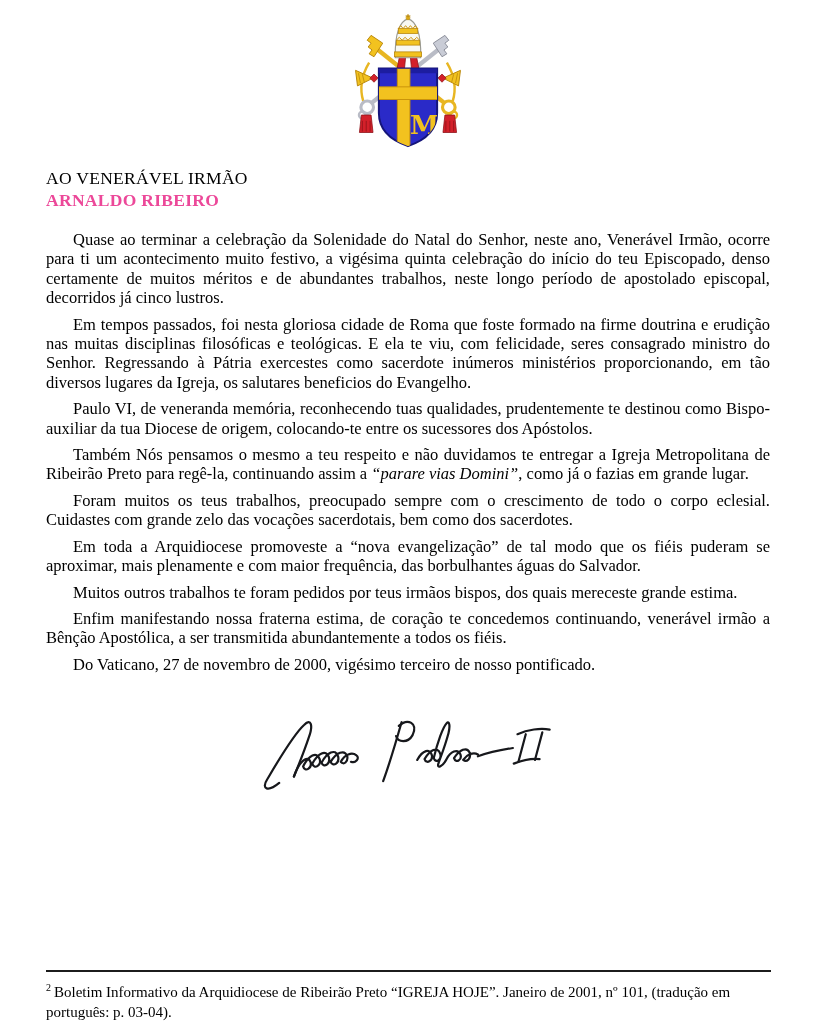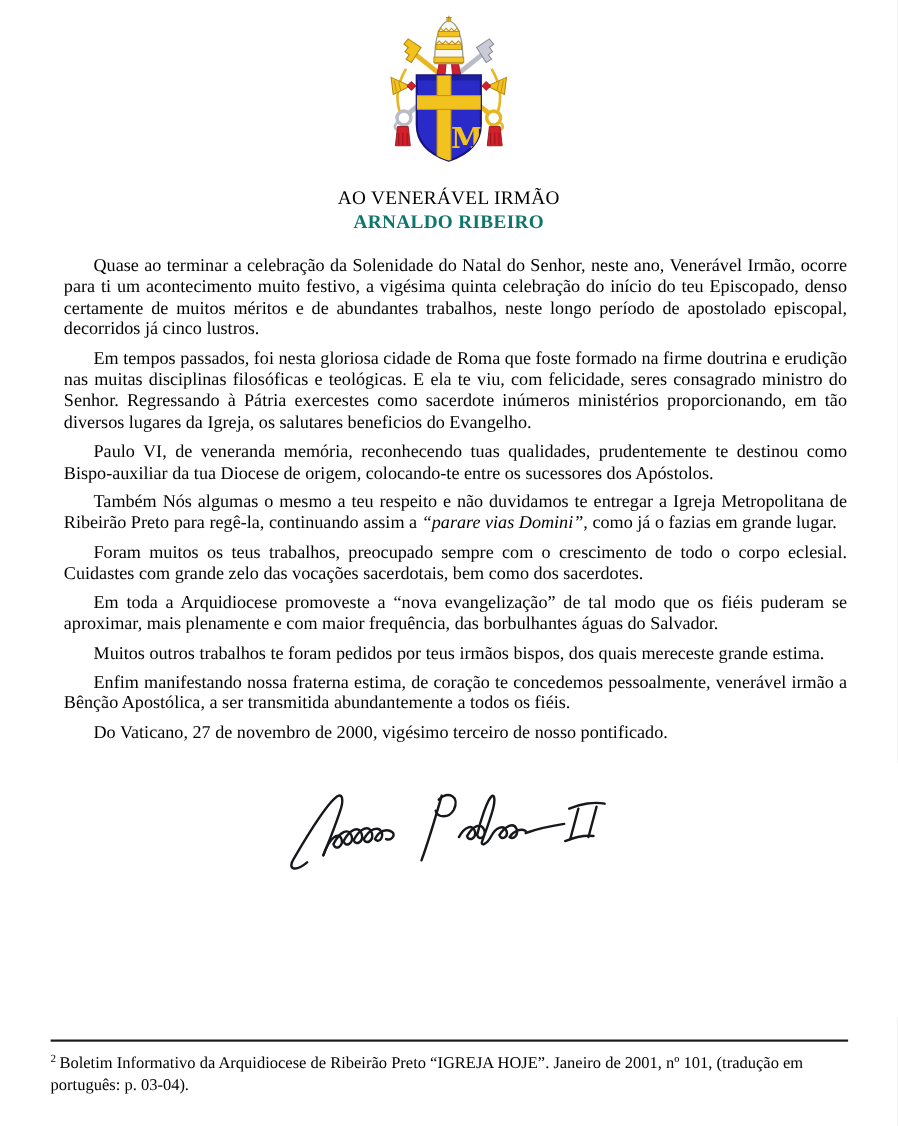--- a/index.html
+++ b/index.html
@@ -13,43 +13,43 @@
     color:#000;
     overflow:hidden;
   }
   .content { padding:8px 46px 0 46px; }
 
   
   .crest-wrap { text-align:center; padding-top:6px; }
   .crest-wrap svg { display:inline-block; }
 
   
-  .headings { text-align:center; margin-top:13px; line-height:22px; }
+  .headings { margin-top:13px; line-height:22px; }
   .headings .line { font-size:17.5px; letter-spacing:.3px; }
   .headings .addressee { font-weight:bold; }
   .headings sup { font-size:11px; vertical-align:super; margin-left:2px; }
 
   
-  .letter-body { margin-top:19px;margin-left:12px; }
+  .letter-body { margin-top:19px; }
   .letter-body p {
     font-size:16.5px;
     line-height:19.4px;
     text-align:justify;
     text-indent:27px;
     margin-bottom:7px;
   }
   .letter-body p i { font-style:italic; }
 
   
   .signature-wrap { text-align:center; margin-top:28px; }
 
   
   .footnote-area {
     position:absolute;
-    left:46px; right:45px; bottom:27px;
+    left:46px; right:45px; bottom:2px;
   }
   .footnote-rule { border:0; border-top:2px solid #1c1c1c; margin-bottom:6px; }
   .footnote-text { font-size:15px; line-height:20px; text-align:left; }
   .footnote-text sup { font-size:10px; vertical-align:super; margin-right:3px; }
 </style>
 </head>
 <body>
 
 <div class="page">
   <div class="content">
@@ -124,32 +124,32 @@
           <path d="M50,15 l2.5,-3 l2.5,3 l2.5,-3 l2.5,3 l2.5,-3 l2.5,3 l2.5,-3 l2.5,3" fill="none" stroke="#c9920a" stroke-width="1"></path>
           <circle cx="60" cy="4" r="2" fill="#f2c21f" stroke="#b8860b" stroke-width="0.7"></circle>
           <line x1="60" y1="0" x2="60" y2="5" stroke="#b8860b" stroke-width="1"></line>
           <line x1="57.5" y1="2" x2="62.5" y2="2" stroke="#b8860b" stroke-width="1"></line>
         </g>
       </svg>
     </div>
 
     <div class="headings">
       <div class="line">AO VENERÁVEL IRMÃO</div>
-      <div class="line addressee" style="color: #0f766e;">ARNALDO RIBEIRO</div>
+      <div class="line addressee" style="color: #ec4899;">ARNALDO RIBEIRO</div>
     </div>
 
     <div class="letter-body">
         <p><span>Quase ao terminar a celebração da Solenidade do Natal do Senhor, neste ano, Venerável Irmão, ocorre para ti um acontecimento muito festivo, a vigésima quinta celebração do início do teu Episcopado, denso certamente de muitos méritos e de abundantes trabalhos, neste longo período de apostolado episcopal, decorridos já cinco lustros.</span></p>
         <p><span>Em tempos passados, foi nesta gloriosa cidade de Roma que foste formado na firme doutrina e erudição nas muitas disciplinas filosóficas e teológicas. E ela te viu, com felicidade, seres consagrado ministro do Senhor. Regressando à Pátria exercestes como sacerdote inúmeros ministérios proporcionando, em tão diversos lugares da Igreja, os salutares beneficios do Evangelho.</span></p>
         <p><span>Paulo VI, de veneranda memória, reconhecendo tuas qualidades, prudentemente te destinou como Bispo-auxiliar da tua Diocese de origem, colocando-te entre os sucessores dos Apóstolos.</span></p>
-        <p><span>Também Nós algumas o mesmo a teu respeito e não duvidamos te entregar a Igreja Metropolitana de Ribeirão Preto para regê-la, continuando assim a </span><i>“parare vias Domini”</i><span>, como já o fazias em grande lugar.</span></p>
+        <p><span>Também Nós pensamos o mesmo a teu respeito e não duvidamos te entregar a Igreja Metropolitana de Ribeirão Preto para regê-la, continuando assim a </span><i>“parare vias Domini”</i><span>, como já o fazias em grande lugar.</span></p>
         <p><span>Foram muitos os teus trabalhos, preocupado sempre com o crescimento de todo o corpo eclesial. Cuidastes com grande zelo das vocações sacerdotais, bem como dos sacerdotes.</span></p>
         <p><span>Em toda a Arquidiocese promoveste a “nova evangelização” de tal modo que os fiéis puderam se aproximar, mais plenamente e com maior frequência, das borbulhantes águas do Salvador.</span></p>
         <p><span>Muitos outros trabalhos te foram pedidos por teus irmãos bispos, dos quais mereceste grande estima.</span></p>
-        <p><span>Enfim manifestando nossa fraterna estima, de coração te concedemos pessoalmente, venerável irmão a Bênção Apostólica, a ser transmitida abundantemente a todos os fiéis.</span></p>
+        <p><span>Enfim manifestando nossa fraterna estima, de coração te concedemos continuando, venerável irmão a Bênção Apostólica, a ser transmitida abundantemente a todos os fiéis.</span></p>
         <p><span>Do Vaticano, 27 de novembro de 2000, vigésimo terceiro de nosso pontificado.</span></p>
       </div>
 
     <div class="signature-wrap">
       <svg width="330" height="92" viewBox="0 0 340 100" fill="none" stroke="#17181c" stroke-width="2.4" stroke-linecap="round" stroke-linejoin="round" aria-label="Joannes Paulus II">
 
         <path d="M30,88 C18,98 10,95 17,84 C27,67 45,36 57,25 C65,17 67,26 62,39 C56,57 50,71 46,81"></path>
 
         <path d="M46,81 C52,64 61,57 64,65 C66,72 58,77 56,70 C62,58 71,53 74,62 C76,69 68,74 66,67 C72,56 81,51 84,60 C86,68 78,72 76,66 C82,55 91,50 94,59 C96,67 88,71 86,65 C92,55 101,51 104,59 C105,65 100,69 97,65 C101,57 109,54 114,58 C118,61 113,67 108,65"></path>
 

